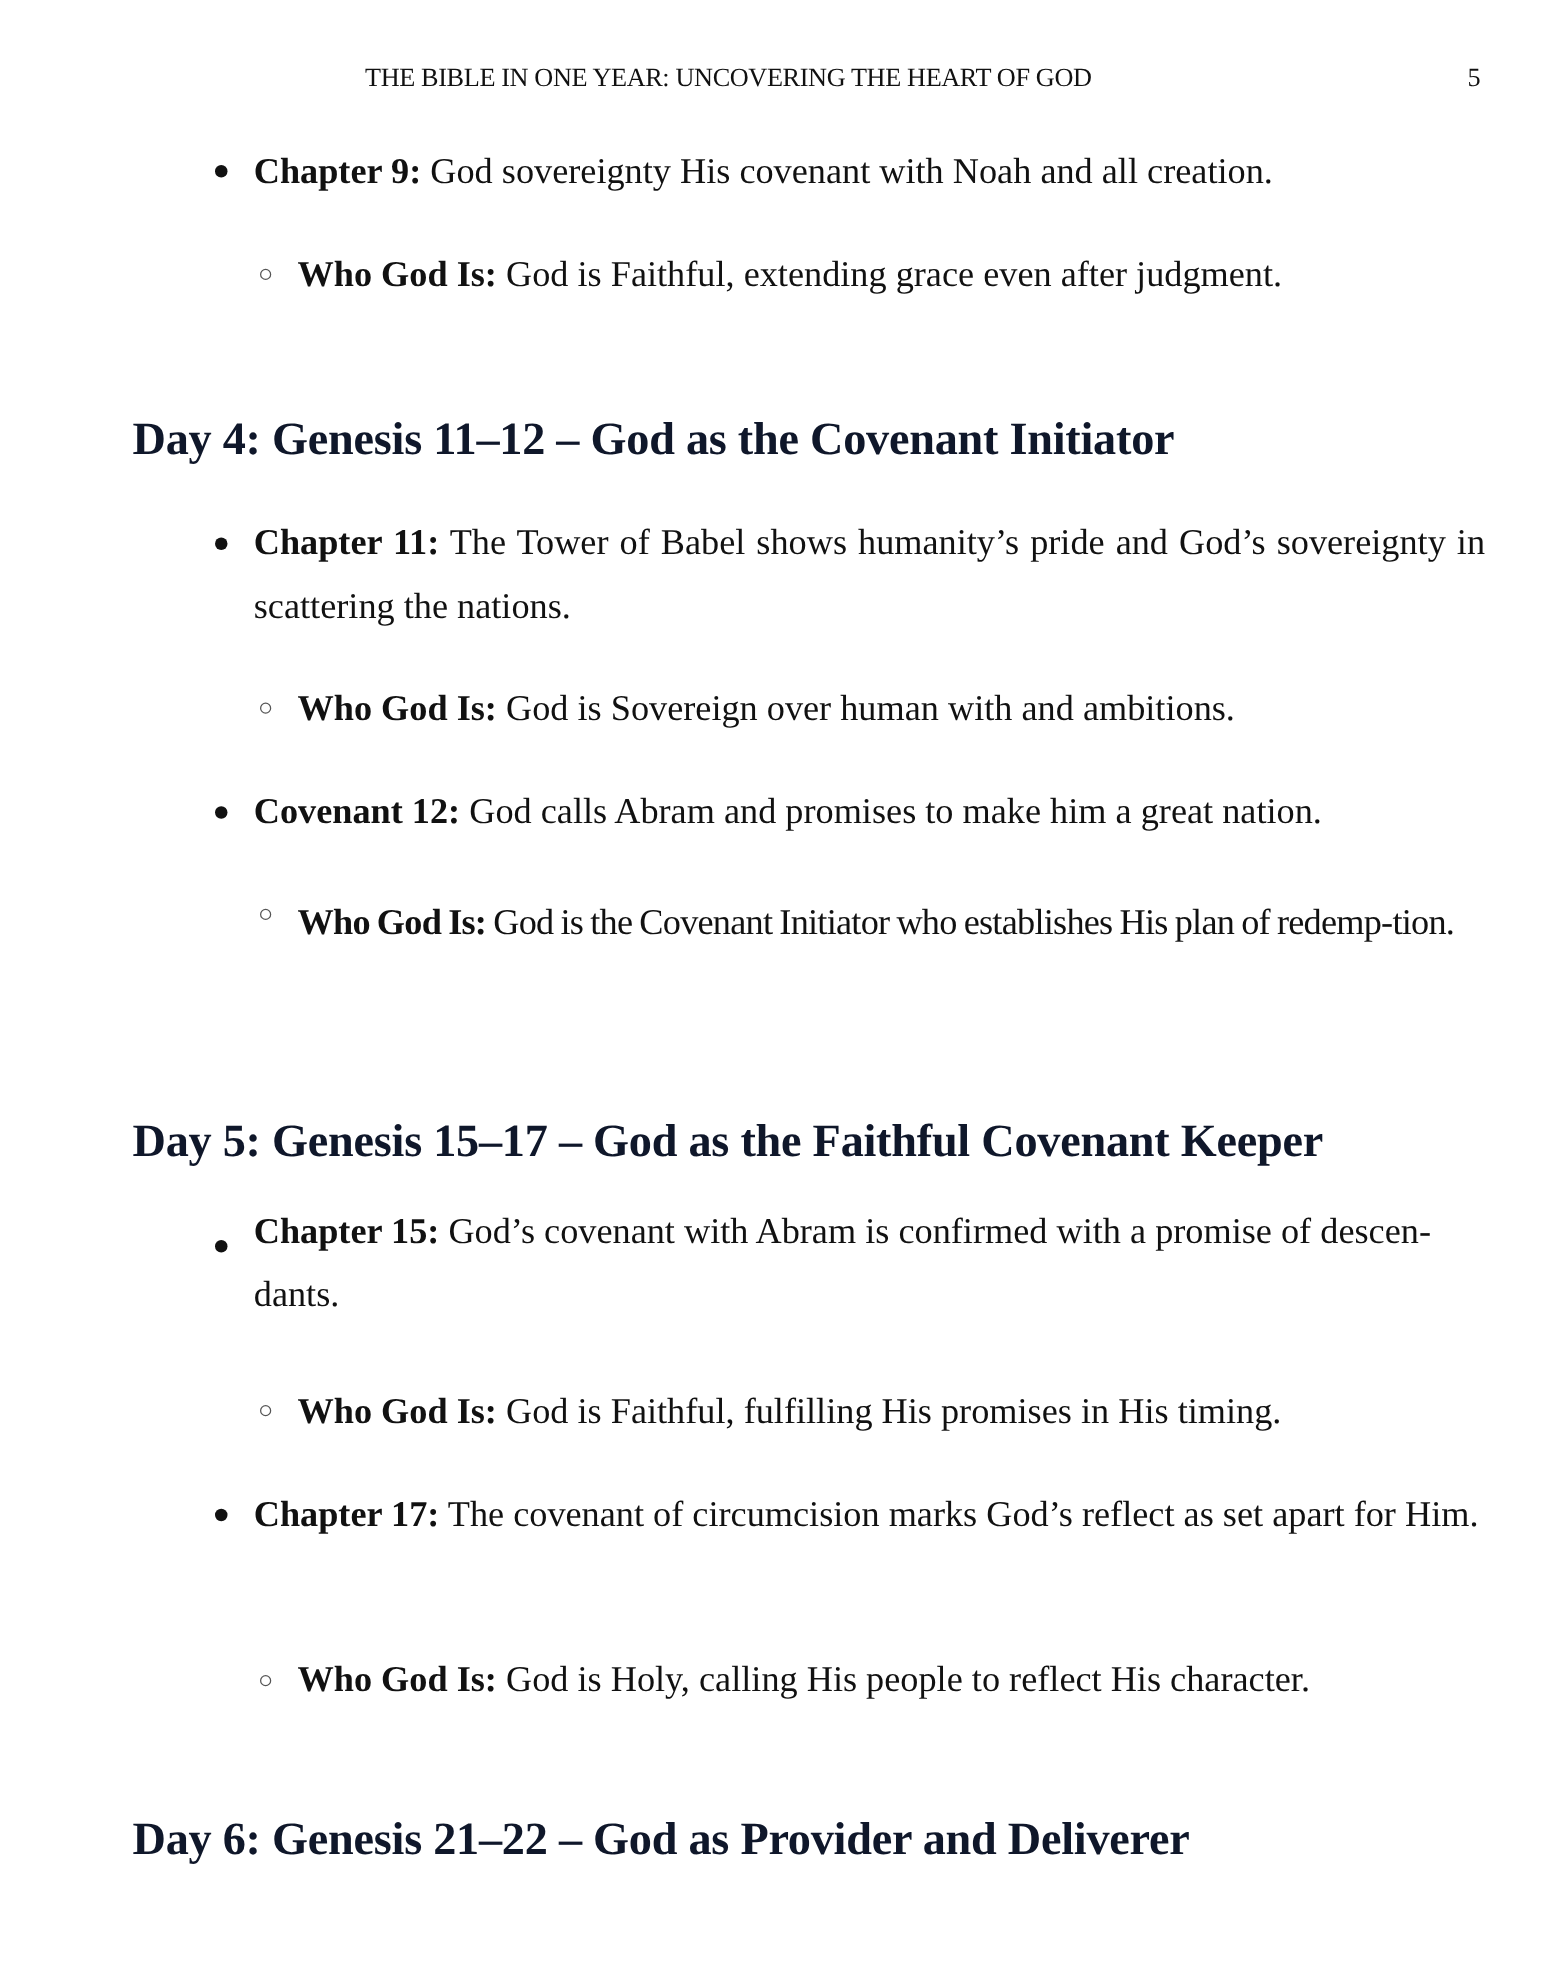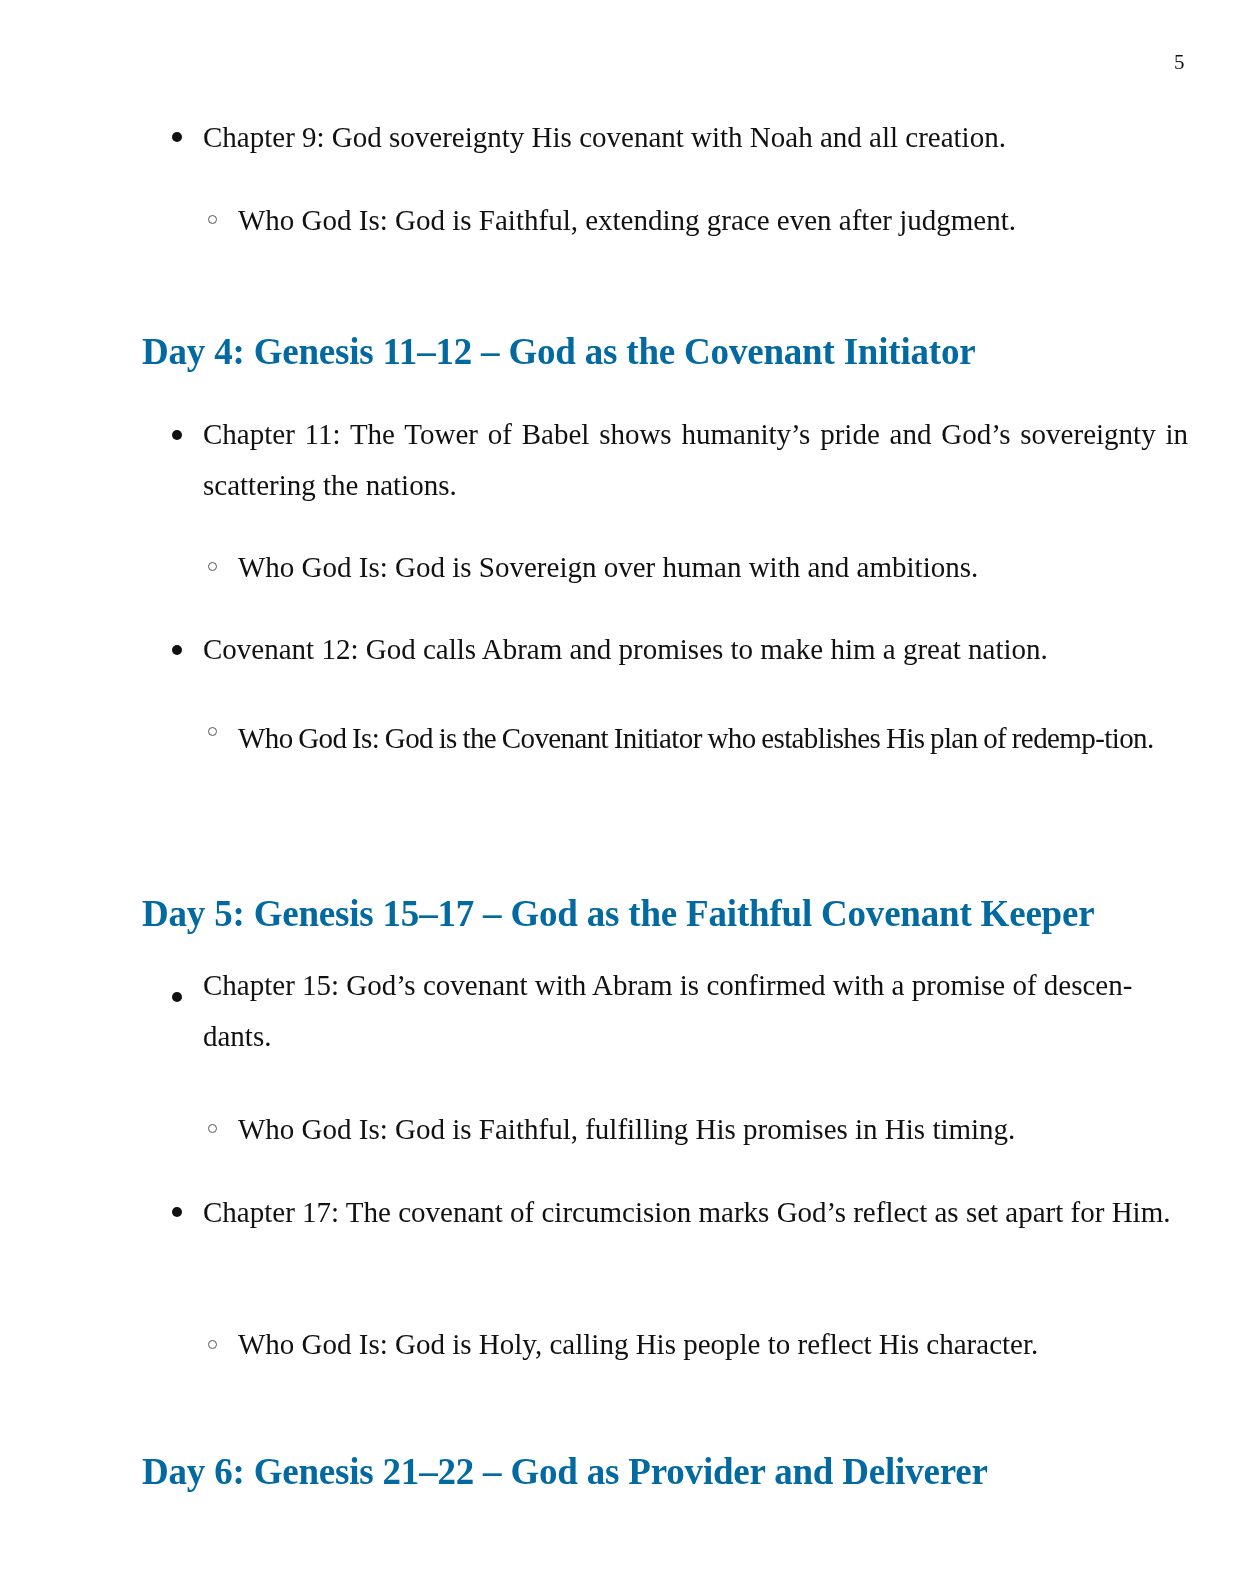--- a/index.html
+++ b/index.html
@@ -13,40 +13,41 @@
   .running-title {
     position: absolute; left: 292px; top: 0; font-size: 21px; letter-spacing: -0.3px; color: #111;
     white-space: nowrap;
   }
   .page-number {
     position: absolute; left: 1174px; top: 0; font-size: 21px; color: #111;
   }
   .item {
     position: absolute; font-size: 29px; line-height: 51px; color: #111;
   }
-  .item b { font-weight: normal; }
+  .item b { font-weight: bold; }
   .bullet {
     position: absolute; left: 172px; width: 10px; height: 10px; border-radius: 50%; background: #111;
   }
   .circle {
     position: absolute; left: 208px; width: 7px; height: 7px; border-radius: 50%;
     border: 1.5px solid #555; background: #fff;
   }
   .lvl1 { left: 203px; width: 985px; }
   .lvl2 { left: 238px; width: 950px; }
   .day-heading {
-    position: absolute; left: 106px; font-size: 37px; font-weight: bold; color: #0369a1;
-    white-space: nowrap; letter-spacing: -0.2px; margin-left: 36px;
+    position: absolute; left: 106px; font-size: 37px; font-weight: bold; color: #0f172a;
+    white-space: nowrap; letter-spacing: -0.2px;
   }
   .justify { text-align: justify; text-align-last: left; }
 </style>
 </head>
 <body>
 
 <div class="running-header">
+  <span class="running-title">THE BIBLE IN ONE YEAR: UNCOVERING THE HEART OF GOD</span>
   <span class="page-number">5</span>
 </div>
 
 <span class="bullet" style="top:132px"></span>
 <div class="item lvl1" style="top:112px">
   <b>Chapter 9:</b><span> God sovereignty His covenant with Noah and all creation.</span>
 </div>
 <span class="circle" style="top:215px"></span>
 <div class="item lvl2" style="top:195px">
   <b>Who God Is:</b><span> God is Faithful, extending grace even after judgment.</span>

